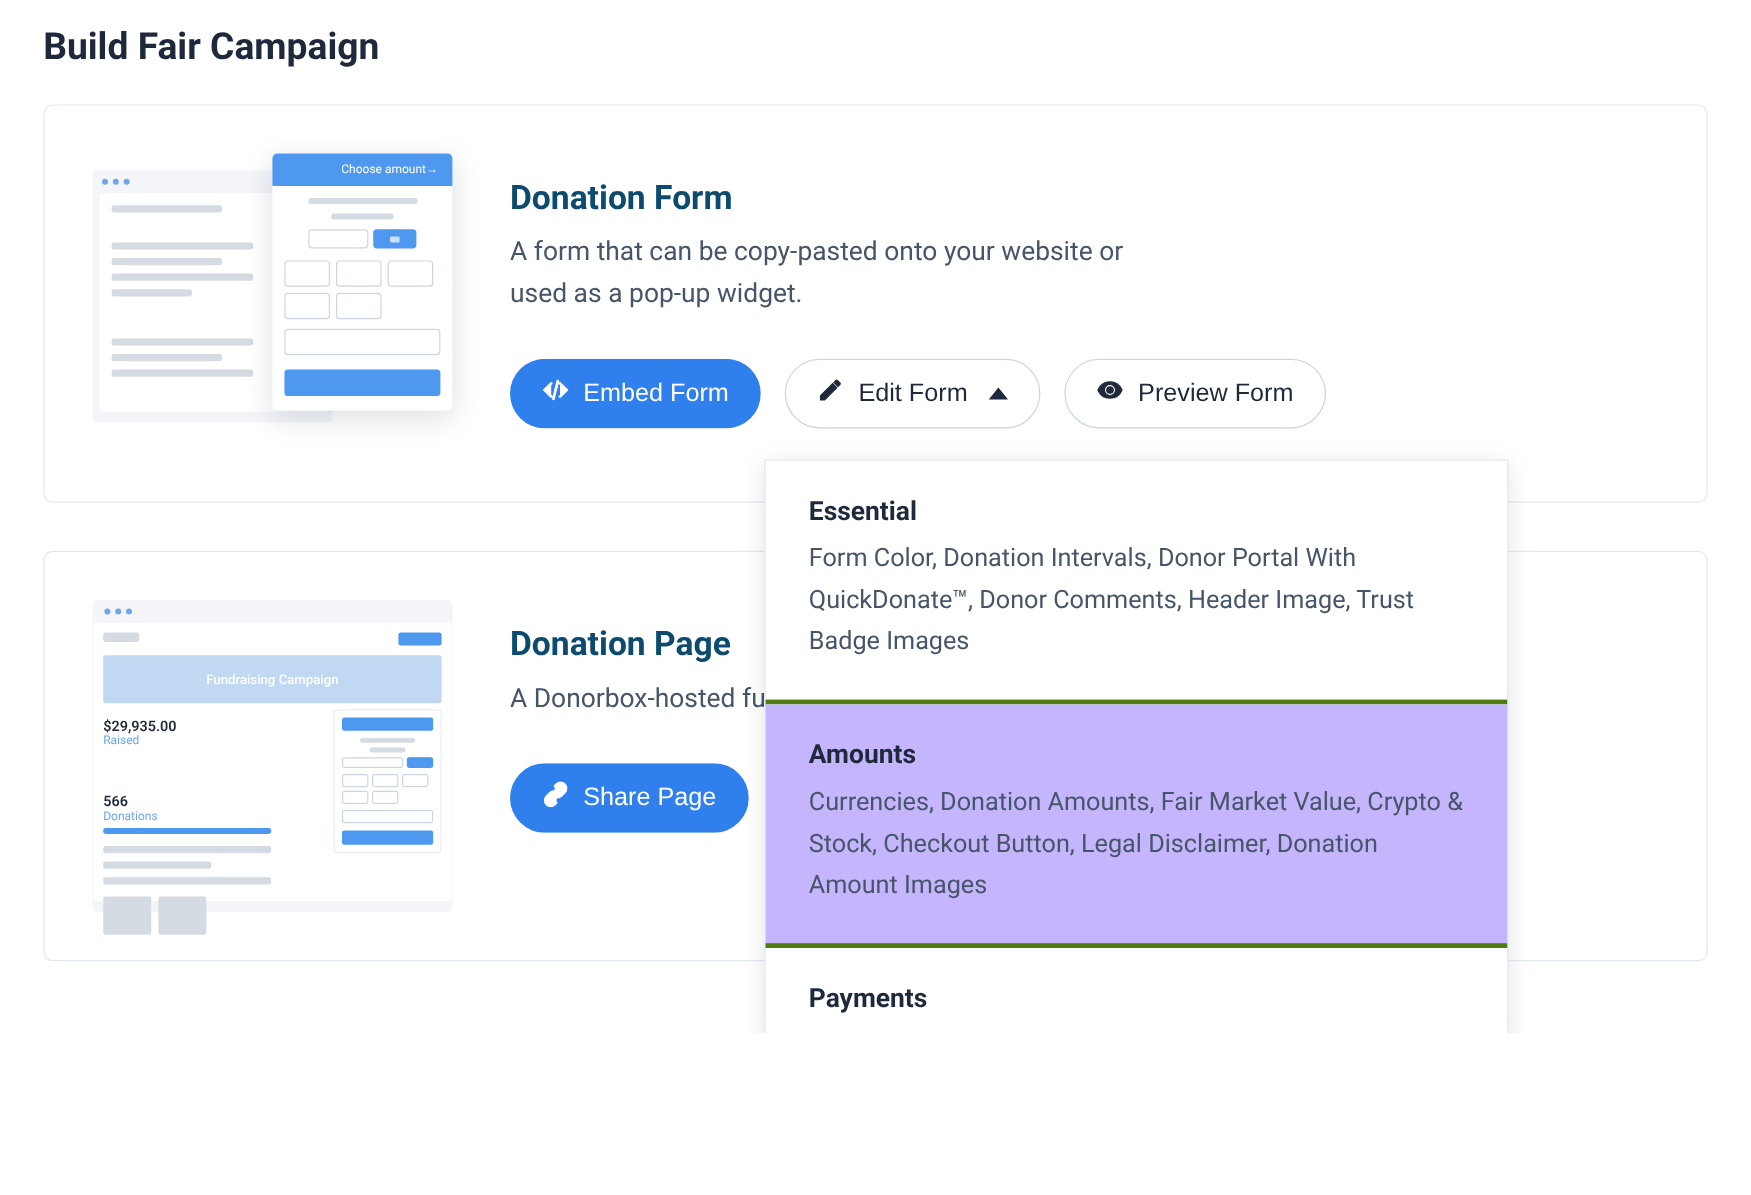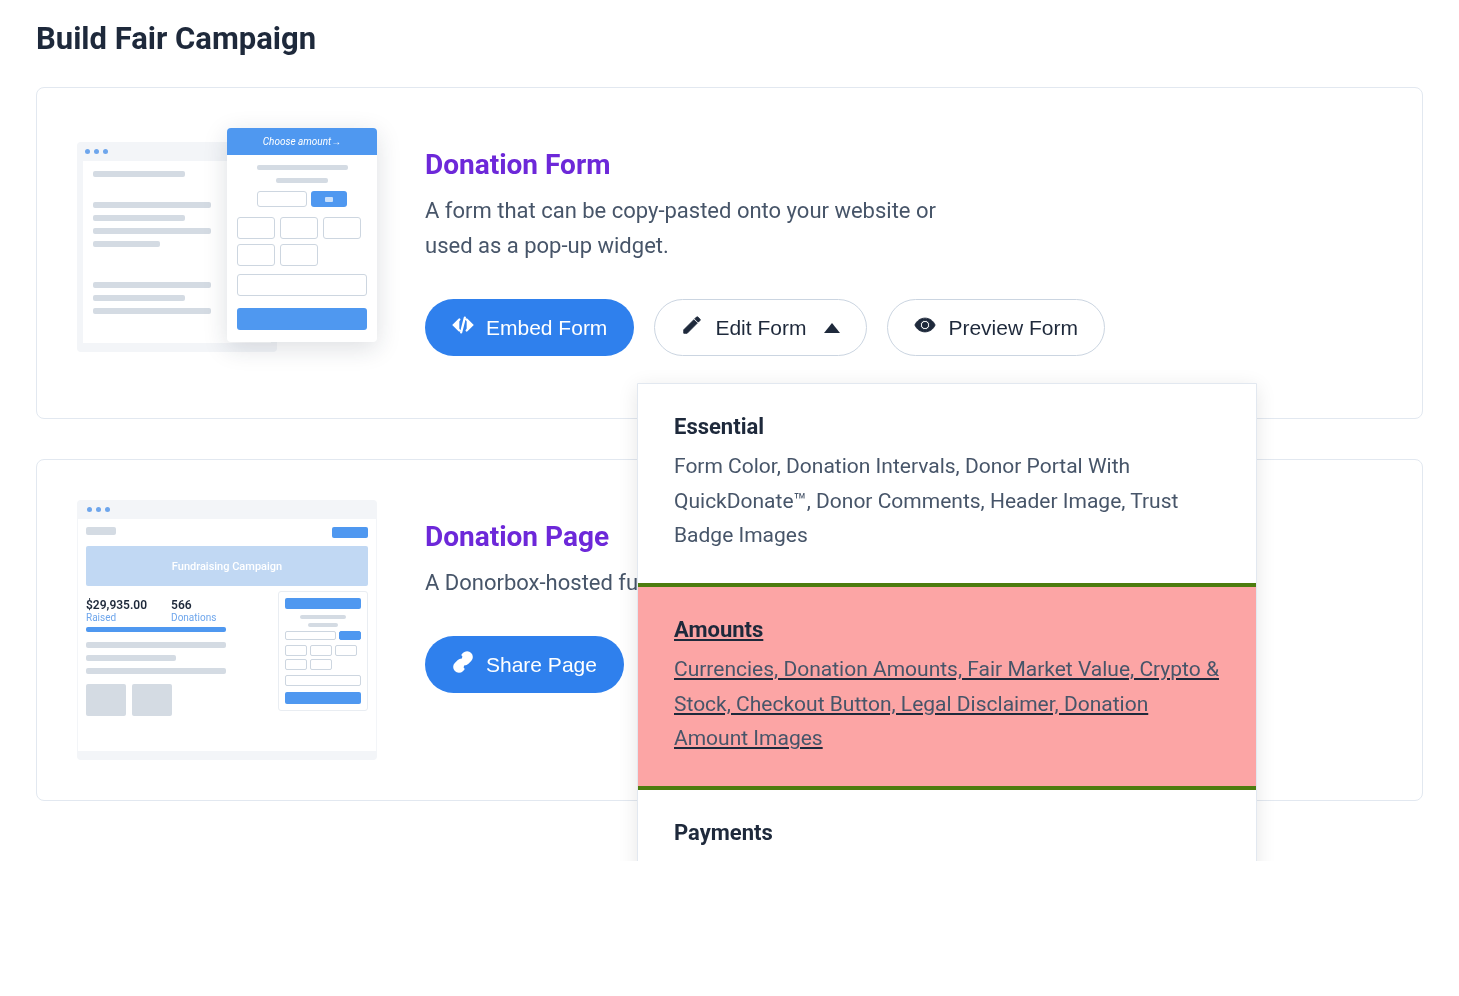--- a/index.html
+++ b/index.html
@@ -33,21 +33,21 @@
       width: 300px;
       flex-shrink: 0;
     }
     .card-content {
       flex: 1;
       padding-top: 20px;
     }
     .card-title {
       font-size: 28px;
       font-weight: 700;
-      color: #6d28d9;
+      color: #0c4a6e;
       margin-bottom: 12px;
     }
     .card-desc {
       font-size: 22px;
       color: #475569;
       line-height: 1.6;
       margin-bottom: 36px;
       max-width: 560px;
     }
     .button-row {
@@ -100,22 +100,21 @@
       box-shadow: 0 4px 20px rgba(0,0,0,0.1);
       border: 1px solid #e2e8f0;
       border-radius: 0 0 8px 8px;
       z-index: 10;
     }
     .dropdown-item {
       padding: 30px 36px;
       border-bottom: 4px solid #4d7c0f;
     }
     .dropdown-item.highlighted {
-      background: #fca5a5;
-      text-decoration: underline;
+      background: #c4b5fd;
     }
     .dropdown-item-title {
       font-size: 22px;
       font-weight: 700;
       color: #1e293b;
       margin-bottom: 10px;
     }
     .dropdown-item-desc {
       font-size: 21px;
       color: #475569;
@@ -162,24 +161,23 @@
       background: #fff;
       box-shadow: 0 6px 24px rgba(30,41,59,0.15);
       border-radius: 4px;
     }
     .tf-popup-header {
       background: #4f98f0;
       color: #fff;
       font-size: 10px;
       padding: 8px 12px;
       display: flex;
-      justify-content: center;
+      justify-content: flex-end;
       align-items: center;
       border-radius: 4px 4px 0 0;
-      font-style: italic;
     }
     .tf-popup-body { padding: 10px 10px 12px; }
     .tf-popup-line { background: #d4dbe3; height: 5px; border-radius: 2px; margin: 0 auto 8px; }
     .tf-input-row { display: flex; gap: 4px; justify-content: center; margin-bottom: 10px; }
     .tf-input { border: 1.5px solid #cdd6e0; height: 16px; width: 50px; border-radius: 3px; }
     .tf-input-btn { background: #4f98f0; height: 16px; width: 36px; border-radius: 3px; display:flex; align-items:center; justify-content:center; }
     .tf-input-btn::after { content:""; width:8px; height:5px; background:#fff; border-radius:1px; opacity:.7;}
     .tf-box-grid { display: flex; flex-wrap: wrap; gap: 5px; margin-bottom: 8px; }
     .tf-box { border: 1.5px solid #cdd6e0; height: 22px; width: 38px; border-radius: 3px; }
     .tf-wide-box { border: 1.5px solid #cdd6e0; height: 22px; width: 100%; border-radius: 3px; margin-bottom: 12px; }
@@ -197,21 +195,21 @@
       border-radius: 4px;
     }
     .tp-dots { display: flex; gap: 4px; padding: 7px 10px; }
     .tp-dots span { width: 5px; height: 5px; border-radius: 50%; background: #6ea6ec; }
     .tp-content { background: #fff; margin: 0 1px 7px; height: 232px; padding: 8px 8px 0; position: relative; }
     .tp-topbar { display: flex; justify-content: space-between; margin-bottom: 8px; }
     .tp-topbar-left { width: 30px; height: 8px; background: #d4dbe3; border-radius: 2px; }
     .tp-topbar-right { width: 36px; height: 11px; background: #4f98f0; border-radius: 2px; }
     .tp-hero { background: #c1d8f3; height: 40px; border-radius: 2px; display: flex; align-items: center; justify-content: center; margin-bottom: 12px; }
     .tp-hero-text { font-size: 11px; color: #fff; font-weight: 500; }
-    .tp-stats { display: flex; gap: 24px; margin-bottom: 4px; font-size: 12px; }
+    .tp-stats { display: flex; gap: 38px; margin-bottom: 4px; font-size: 12px; flex-direction: column; }
     .tp-stat-val { color: #1e293b; font-weight: 600; }
     .tp-stat-label { color: #6ea6ec; font-size: 10px; }
     .tp-bar { height: 5px; background: #4f98f0; width: 140px; border-radius: 2px; margin-bottom: 10px; }
     .tp-lines .tf-line { width: 140px; }
     .tp-lines .tf-line.short { width: 90px; }
     .tp-imgrow { display: flex; gap: 6px; margin-top: 10px; }
     .tp-img { width: 40px; height: 32px; background: #d4dbe3; border-radius: 2px; }
     .tp-form {
       position: absolute;
       right: 8px;

